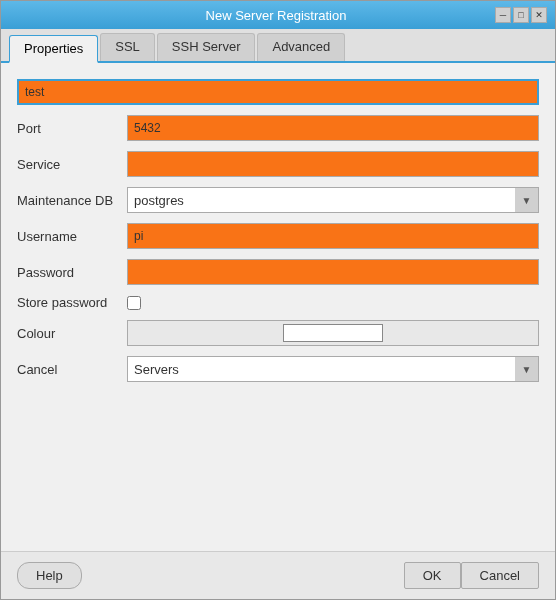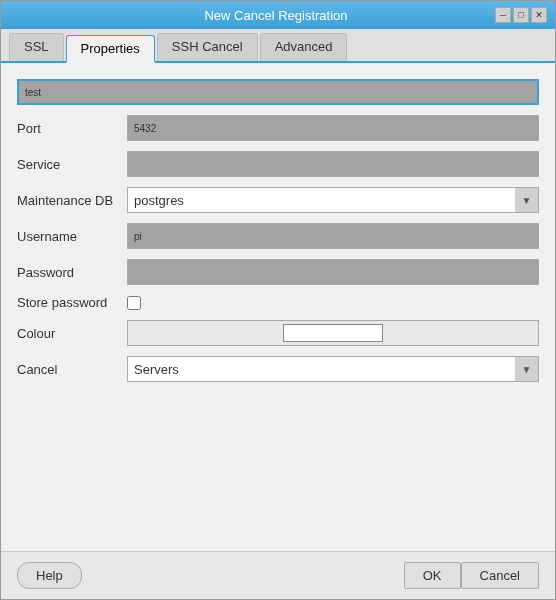--- a/index.html
+++ b/index.html
@@ -116,23 +116,23 @@
       width: 110px;
       color: #333;
       flex-shrink: 0;
       font-size: 13px;
     }
 
     .form-input {
       flex: 1;
       height: 26px;
       border: 1px solid #aaa;
-      background: #a3a3a3;
+      background: #f97316;
       padding: 2px 6px;
-      font-size: 10px;
+      font-size: 12px;
       outline: none;
       color: #333;
     }
 
     .form-input.highlighted {
       border-color: #3a9fd6;
       border-width: 2px;
     }
 
     .form-select-wrapper {
@@ -234,32 +234,32 @@
       display: flex;
     }
   </style>
 </head>
 <body>
 
 <div class="window">
 
   <div class="title-bar">
     <div style="width:48px;"></div>
-    <span class="title-bar-title">New Cancel Registration</span>
+    <span class="title-bar-title">New Server Registration</span>
     <div class="title-bar-controls">
       <div class="title-btn">─</div>
       <div class="title-btn">□</div>
       <div class="title-btn">✕</div>
     </div>
   </div>
 
   <div class="tabs">
+    <div class="tab active">Properties</div>
     <div class="tab">SSL</div>
-    <div class="tab active">Properties</div>
-    <div class="tab">SSH Cancel</div>
+    <div class="tab">SSH Server</div>
     <div class="tab">Advanced</div>
   </div>
 
   <div class="content">
 
     <div class="form-row">
       <input class="form-input highlighted" type="text" value="test" style="">
     </div>
 
 

